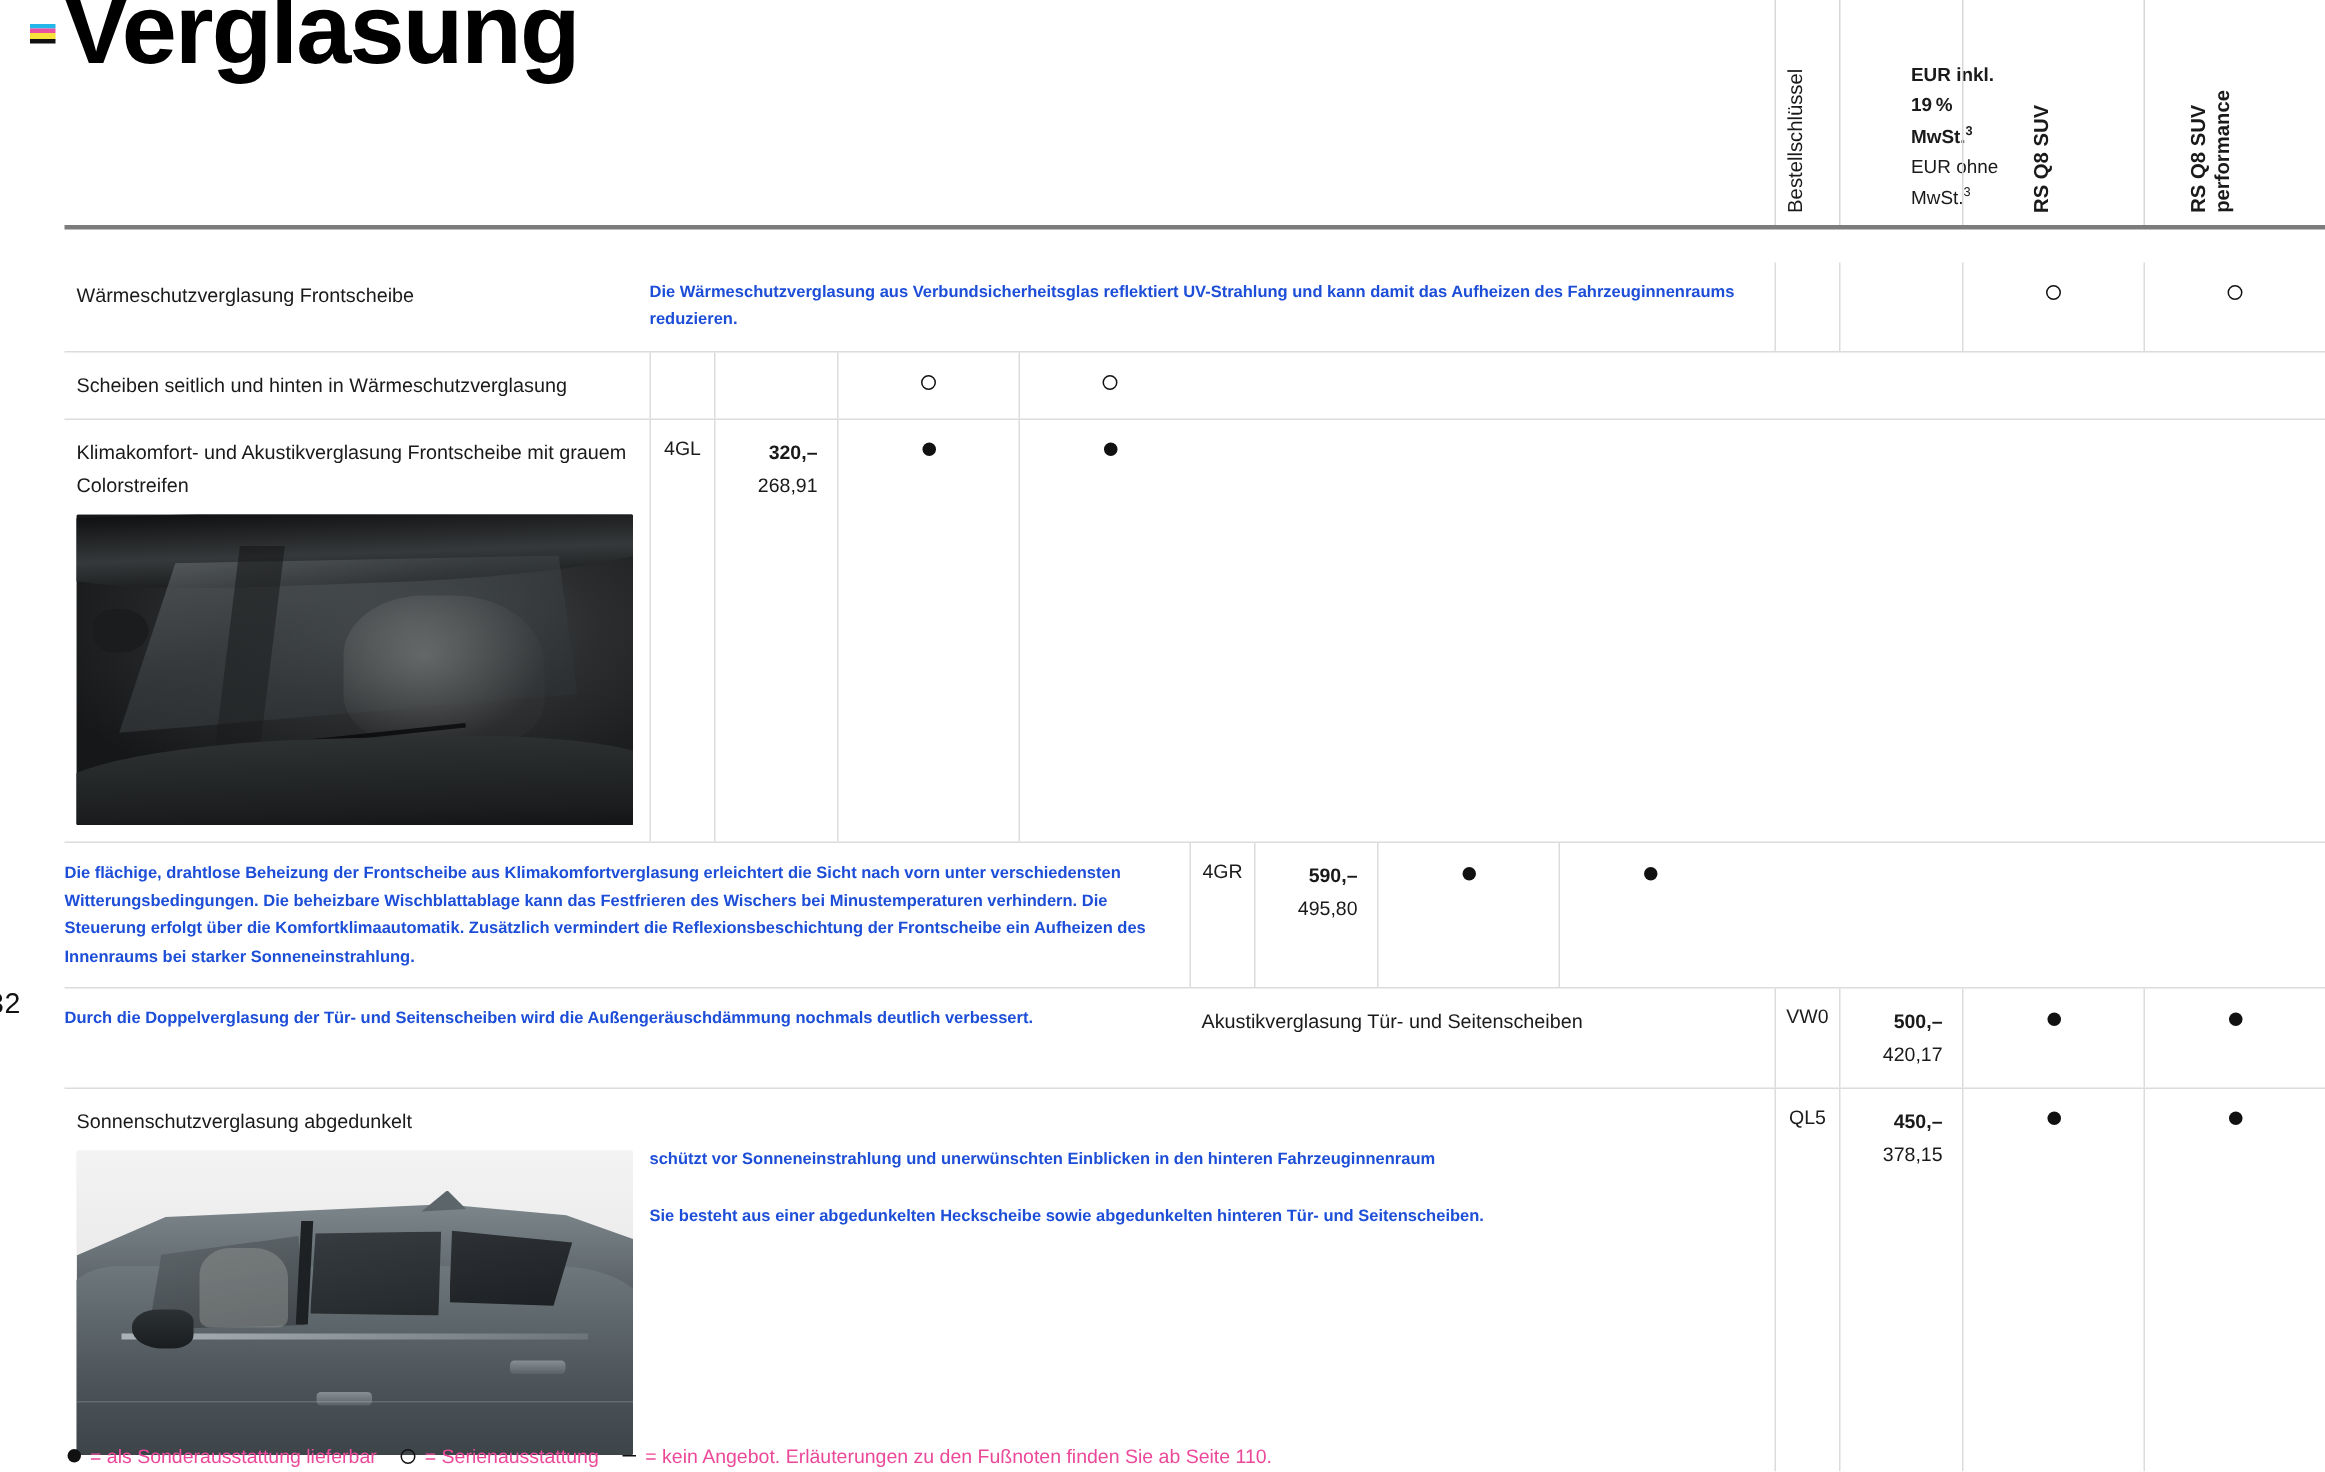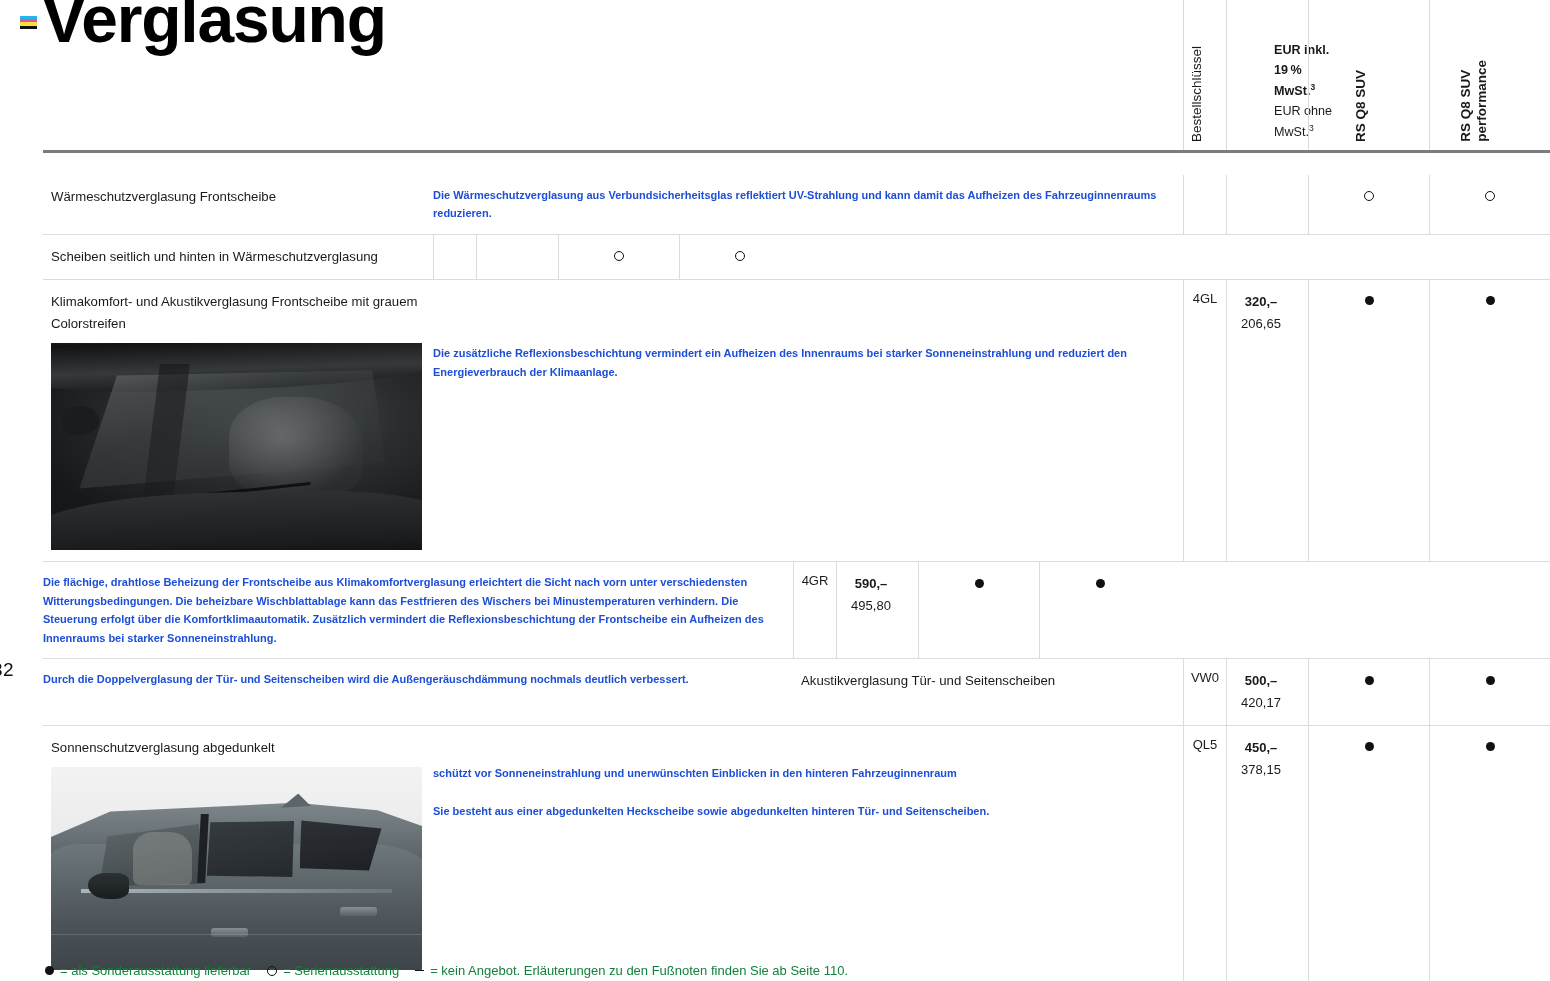--- a/index.html
+++ b/index.html
@@ -163,21 +163,21 @@
     width: 43px;
     border-left: 1px solid #dcdcdc;
     font-size: 13px;
     text-align: center;
     color: #1c1c1c;
   }
   .c-price {
     width: 82px;
     border-left: 1px solid #dcdcdc;
     font-size: 13px;
-    text-align: center;
+    text-align: right;
     padding-right: 13px;
     line-height: 1.68;
   }
   .c-price .p-gross { font-weight: 700; display: block; }
   .c-price .p-net { font-weight: 400; display: block; }
   .c-mark {
     width: 121px;
     border-left: 1px solid #dcdcdc;
     text-align: center;
   }
@@ -371,21 +371,21 @@
     color: #111;
     letter-spacing: 0.5px;
   }
 
   
   .legend {
     position: absolute;
     left: 45px;
     top: 963px;
     font-size: 13px;
-    color: #15803d;
+    color: #ec4899;
     white-space: nowrap;
     display: flex;
     align-items: center;
   }
   .legend span.txt { margin-right: 4px; }
   .legend .sep { display:inline-block; width: 12px; }
 </style>
 </head>
 <body>
 
@@ -475,25 +475,24 @@
           <div class="ph1-bg"></div>
           <div class="ph1-roof"></div>
           <div class="ph1-glass"></div>
           <div class="ph1-stripe"></div>
           <div class="ph1-seat"></div>
           <div class="ph1-mirror"></div>
           <div class="ph1-wiper"></div>
           <div class="ph1-hood"></div>
         </div>
       </div>
-      <div class="cell c-desc" style="padding-top:64px;">Die zusätzliche Reflexionsbeschichtung vermindert ein Aufheizen des Innenraums bei starker Sonneneinstrahlung und reduziert den Energieverbrauch der Klimaanlage.</div>
       <div class="cell c-key">4GL</div>
       <div class="cell c-price">
         <span class="p-gross">320,–</span>
-        <span class="p-net">206,65</span>
+        <span class="p-net">268,91</span>
       </div>
       <div class="cell c-mark"><span class="dot-filled"></span></div>
       <div class="cell c-mark"><span class="dot-filled"></span></div>
     </div>
 
     <div class="row">
       <div class="cell c-desc">Die flächige, drahtlose Beheizung der Frontscheibe aus Klimakomfortverglasung erleichtert die Sicht nach vorn unter verschiedensten Witterungsbedingungen. Die beheizbare Wischblattablage kann das Festfrieren des Wischers bei Minustemperaturen verhindern. Die Steuerung erfolgt über die Komfortklimaautomatik. Zusätzlich vermindert die Reflexionsbeschichtung der Frontscheibe ein Aufheizen des Innenraums bei starker Sonneneinstrahlung.</div>
       <div class="cell c-key">4GR</div>
       <div class="cell c-price">
         <span class="p-gross">590,–</span>

